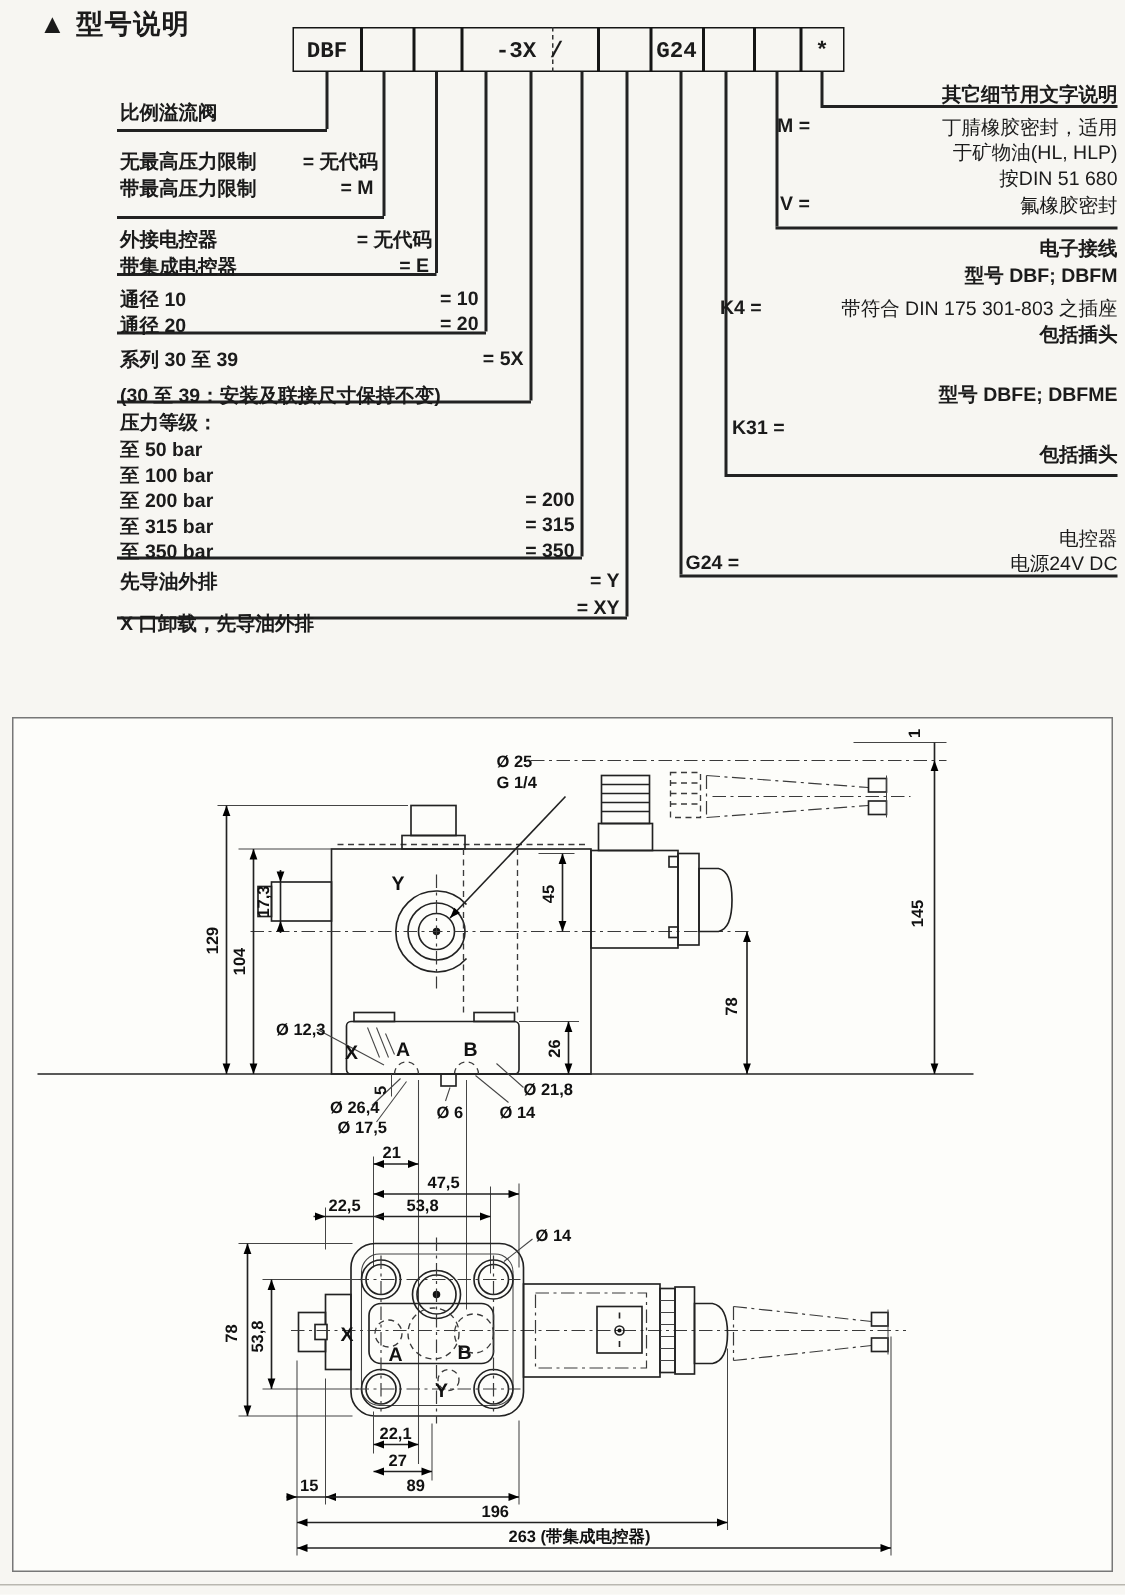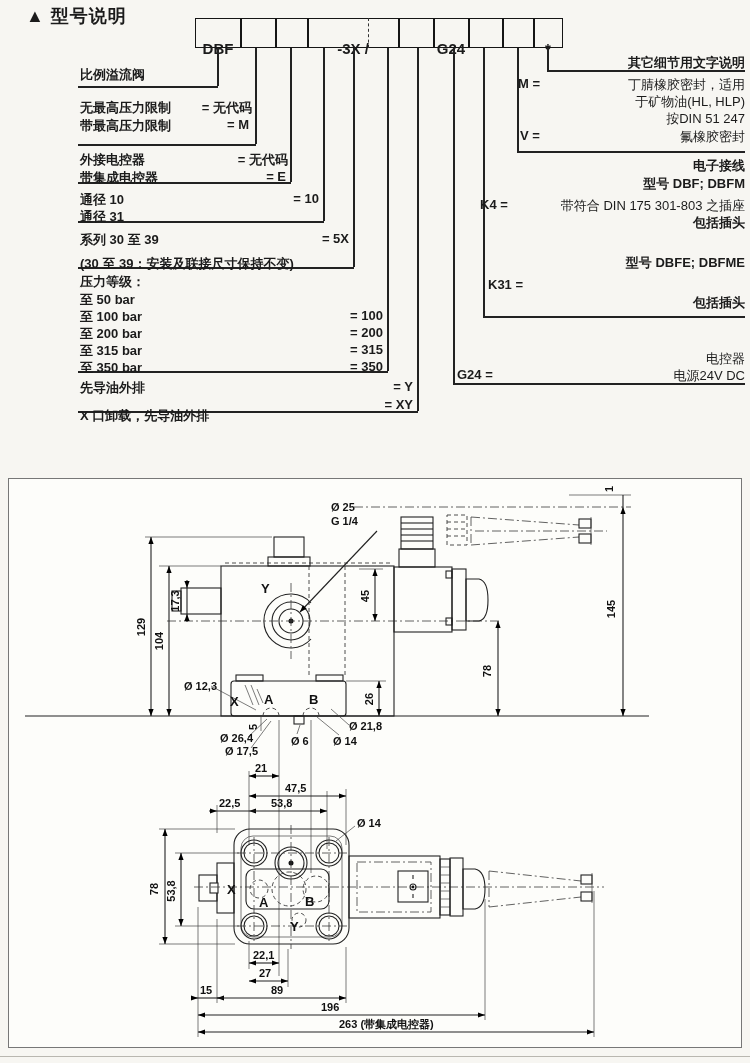--- a/index.html
+++ b/index.html
@@ -6,21 +6,21 @@
   body{width:750px;height:1063px;background:#f7f6f2;font-family:"Liberation Sans",sans-serif;color:#1b1b1b;position:relative;overflow:hidden;}
   #page{position:absolute;inset:0;}
   .t1{position:absolute;left:10px;top:4px;font-size:18px;font-weight:bold;letter-spacing:1px;margin-left:16px;}
   .t2{position:absolute;left:8px;top:436px;font-size:20px;font-weight:bold;}
   
   .vl{position:absolute;width:1.5px;background:#222;}
   .hl{position:absolute;height:1.5px;background:#222;}
   .boxrow{position:absolute;left:195px;top:18px;width:368px;height:30px;border:1.8px solid #151515;box-sizing:border-box;background:transparent;}
   .cdv{position:absolute;top:18px;height:30px;width:1.6px;background:#151515;}
   .cdash{position:absolute;top:18px;height:30px;width:0;border-left:1.5px dashed #333;}
-  .clabel{position:absolute;top:34px;height:28px;display:flex;align-items:center;justify-content:center;font-weight:bold;font-size:15px;}
+  .clabel{position:absolute;top:20px;height:28px;display:flex;align-items:center;justify-content:center;font-weight:bold;font-size:15px;font-family:Liberation Mono, monospace;}
   .lab{position:absolute;font-size:13px;font-weight:600;white-space:nowrap;text-align:center;}
   .cod{position:absolute;font-size:13px;font-weight:bold;text-align:right;white-space:nowrap;}
   .rr{position:absolute;right:5px;font-size:13px;text-align:right;white-space:nowrap;}
   .rb{font-weight:bold;}
   .rc{position:absolute;font-size:13px;font-weight:bold;white-space:nowrap;}
   
   .frame{position:absolute;left:8px;top:478px;width:734px;height:570px;background:#fdfdfa;border:1px solid #777;box-sizing:border-box;}
   svg{display:block;}
   .ln{stroke:#222;stroke-width:1.1;fill:none;}
   .thin{stroke:#444;stroke-width:0.7;fill:none;}
@@ -82,44 +82,44 @@
   <div class="lab" style="left:80px;top:99px">无最高压力限制</div>
   <div class="cod" style="left:0;top:99px;width:252px">= 无代码</div>
   <div class="lab" style="left:80px;top:117px">带最高压力限制</div>
   <div class="cod" style="left:0;top:117px;width:249px">= M</div>
   <div class="lab" style="left:80px;top:151px">外接电控器</div>
   <div class="cod" style="left:0;top:151px;width:288px">= 无代码</div>
   <div class="lab" style="left:80px;top:169px">带集成电控器</div>
   <div class="cod" style="left:0;top:169px;width:286px">= E</div>
   <div class="lab" style="left:80px;top:191px">通径 10</div>
   <div class="cod" style="left:0;top:191px;width:319px">= 10</div>
-  <div class="lab" style="left:80px;top:208px">通径 31</div>
+  <div class="lab" style="left:80px;top:208px">通径 20</div>
+  <div class="cod" style="left:0;top:208px;width:319px">= 20</div>
   <div class="lab" style="left:80px;top:231px">系列 30 至 39</div>
   <div class="cod" style="left:0;top:231px;width:349px">= 5X</div>
   <div class="lab" style="left:80px;top:255px;font-weight:700">(30 至 39：安装及联接尺寸保持不变)</div>
   <div class="lab" style="left:80px;top:273px;font-weight:bold">压力等级：</div>
   <div class="lab" style="left:80px;top:291px">至 50 bar</div>
   <div class="lab" style="left:80px;top:308px">至 100 bar</div>
-  <div class="cod" style="left:0;top:308px;width:383px">= 100</div>
   <div class="lab" style="left:80px;top:325px">至 200 bar</div>
   <div class="cod" style="left:0;top:325px;width:383px">= 200</div>
   <div class="lab" style="left:80px;top:342px">至 315 bar</div>
   <div class="cod" style="left:0;top:342px;width:383px">= 315</div>
   <div class="lab" style="left:80px;top:359px">至 350 bar</div>
   <div class="cod" style="left:0;top:359px;width:383px">= 350</div>
   <div class="lab" style="left:80px;top:379px">先导油外排</div>
   <div class="cod" style="left:0;top:379px;width:413px">= Y</div>
   <div class="lab" style="left:80px;top:407px">X 口卸载，先导油外排</div>
   <div class="cod" style="left:0;top:397px;width:413px">= XY</div>
 
   <div class="rr rb" style="top:54px">其它细节用文字说明</div>
   <div class="rc" style="left:518px;top:76px">M =</div>
   <div class="rr" style="top:76px">丁腈橡胶密封，适用</div>
   <div class="rr" style="top:93px">于矿物油(HL, HLP)</div>
-  <div class="rr" style="top:110px">按DIN 51 247</div>
+  <div class="rr" style="top:110px">按DIN 51 680</div>
   <div class="rc" style="left:520px;top:128px">V =</div>
   <div class="rr" style="top:128px">氟橡胶密封</div>
   <div class="rr rb" style="top:157px">电子接线</div>
   <div class="rr rb" style="top:175px">型号 DBF; DBFM</div>
   <div class="rc" style="left:480px;top:197px">K4 =</div>
   <div class="rr" style="top:197px">带符合 DIN 175 301-803 之插座</div>
   <div class="rr rb" style="top:214px">包括插头</div>
   <div class="rr rb" style="top:254px">型号  DBFE; DBFME</div>
   <div class="rc" style="left:488px;top:277px">K31 =</div>
   <div class="rr rb" style="top:294px">包括插头</div>

